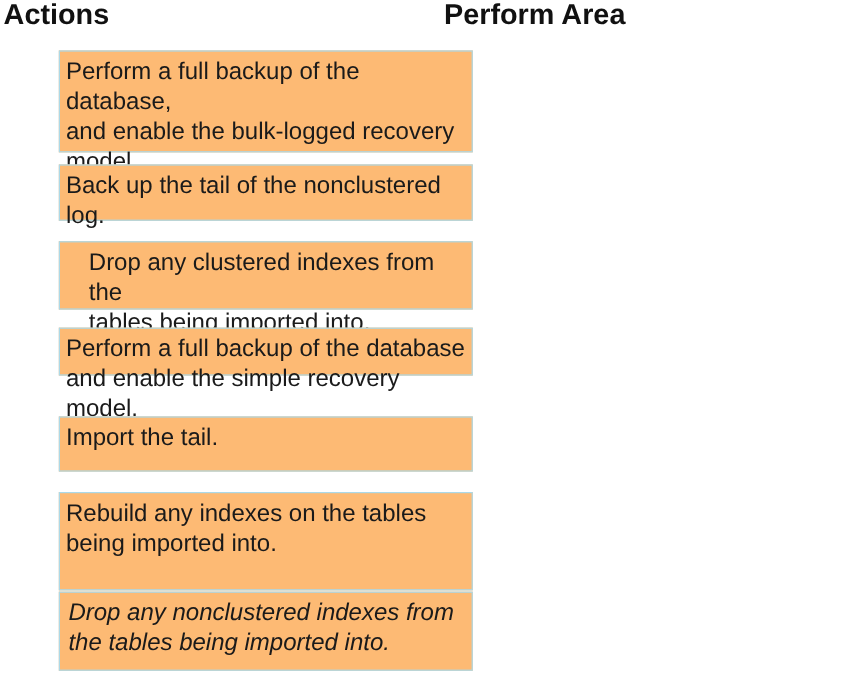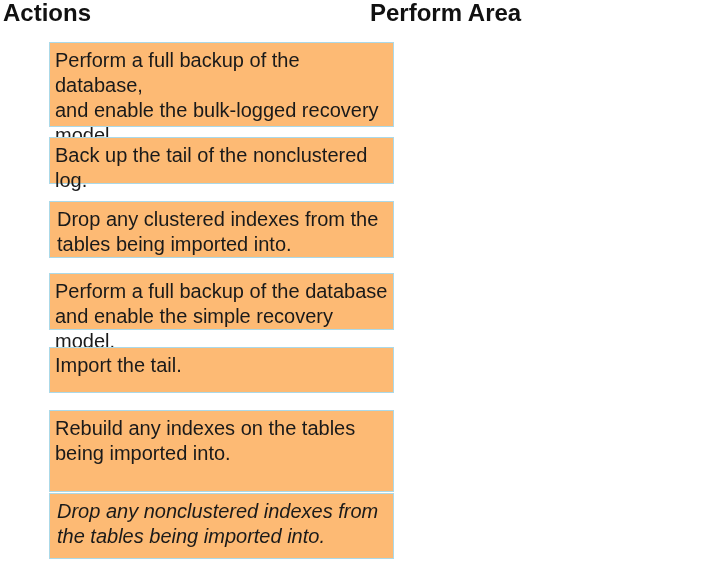--- a/index.html
+++ b/index.html
@@ -37,22 +37,22 @@
     color: #1a1a1a;
     font-size: 20px;
     line-height: 25px;
     padding: 5px 4px 4px 5px;
     white-space: pre-line;
     cursor: default;
     margin-left: 48px;
   }
   .b1 { top: 42px;  height: 85px; }
   .b2 { top: 137px; height: 47px; }
-  .b3 { top: 201px; height: 57px; padding-left: 7px; }
-  .b4 { top: 273px; height: 57px; }
+  .b3 { top: 201px; height: 57px; padding-left: 24px; }
+  .b4 { top: 273px; height: 40px; }
   .b5 { top: 347px; height: 46px; }
   .b6 { top: 410px; height: 82px; }
   .b7 { top: 493px; height: 66px; padding-left: 7px; font-style: italic; }
 
   .answer-dropzone {
     position: absolute;
     left: 370px;
     top: 42px;
     width: 345px;
     height: 517px;

